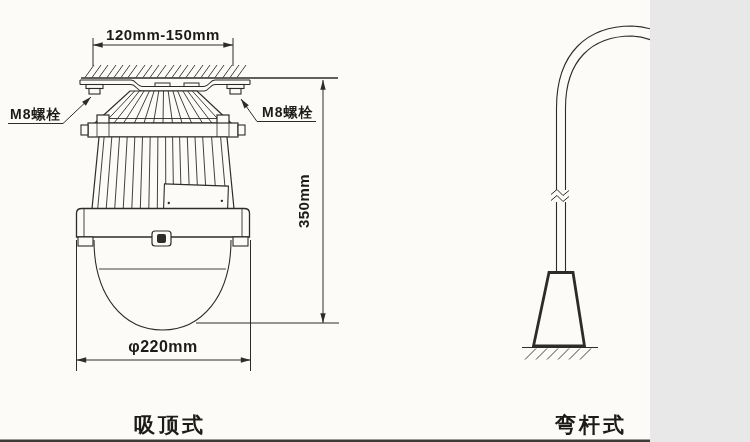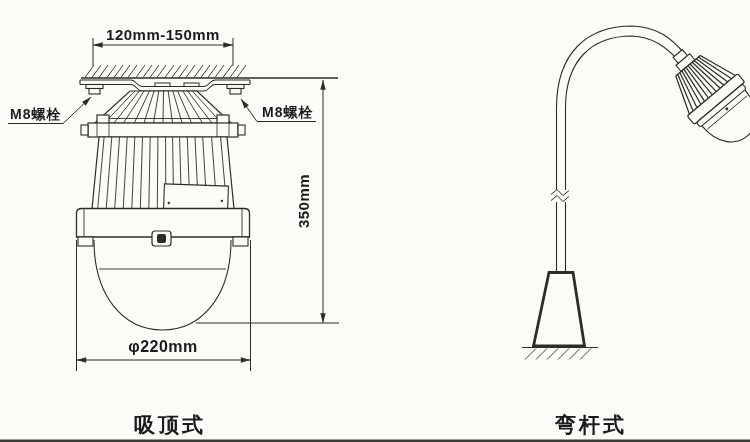--- a/index.html
+++ b/index.html
@@ -4,21 +4,21 @@
 <style>
   :root{
     --bg:#fcfbf7;
     --ink:#2e2c29;
     --text:#1c1b19;
     --strip:#3e3c39;
   }
   html,body{margin:0;padding:0;background:#e8e8e8;}
   .stage{
     position:relative;
-    width:750px;height:442px;
+    width:650px;height:442px;
     background:var(--bg);
     overflow:hidden;
     font-family:"Liberation Sans","DejaVu Sans",sans-serif;
   }
   svg{display:block;}
   .ln{stroke:var(--ink);fill:none;}
   .fillw{fill:var(--bg);}
   text{fill:var(--text);font-family:"Liberation Sans","DejaVu Sans",sans-serif;}
   .dim-text{font-size:15px;font-weight:700;letter-spacing:.5px;}
   .label-text{font-size:14px;font-weight:700;letter-spacing:1px;}

